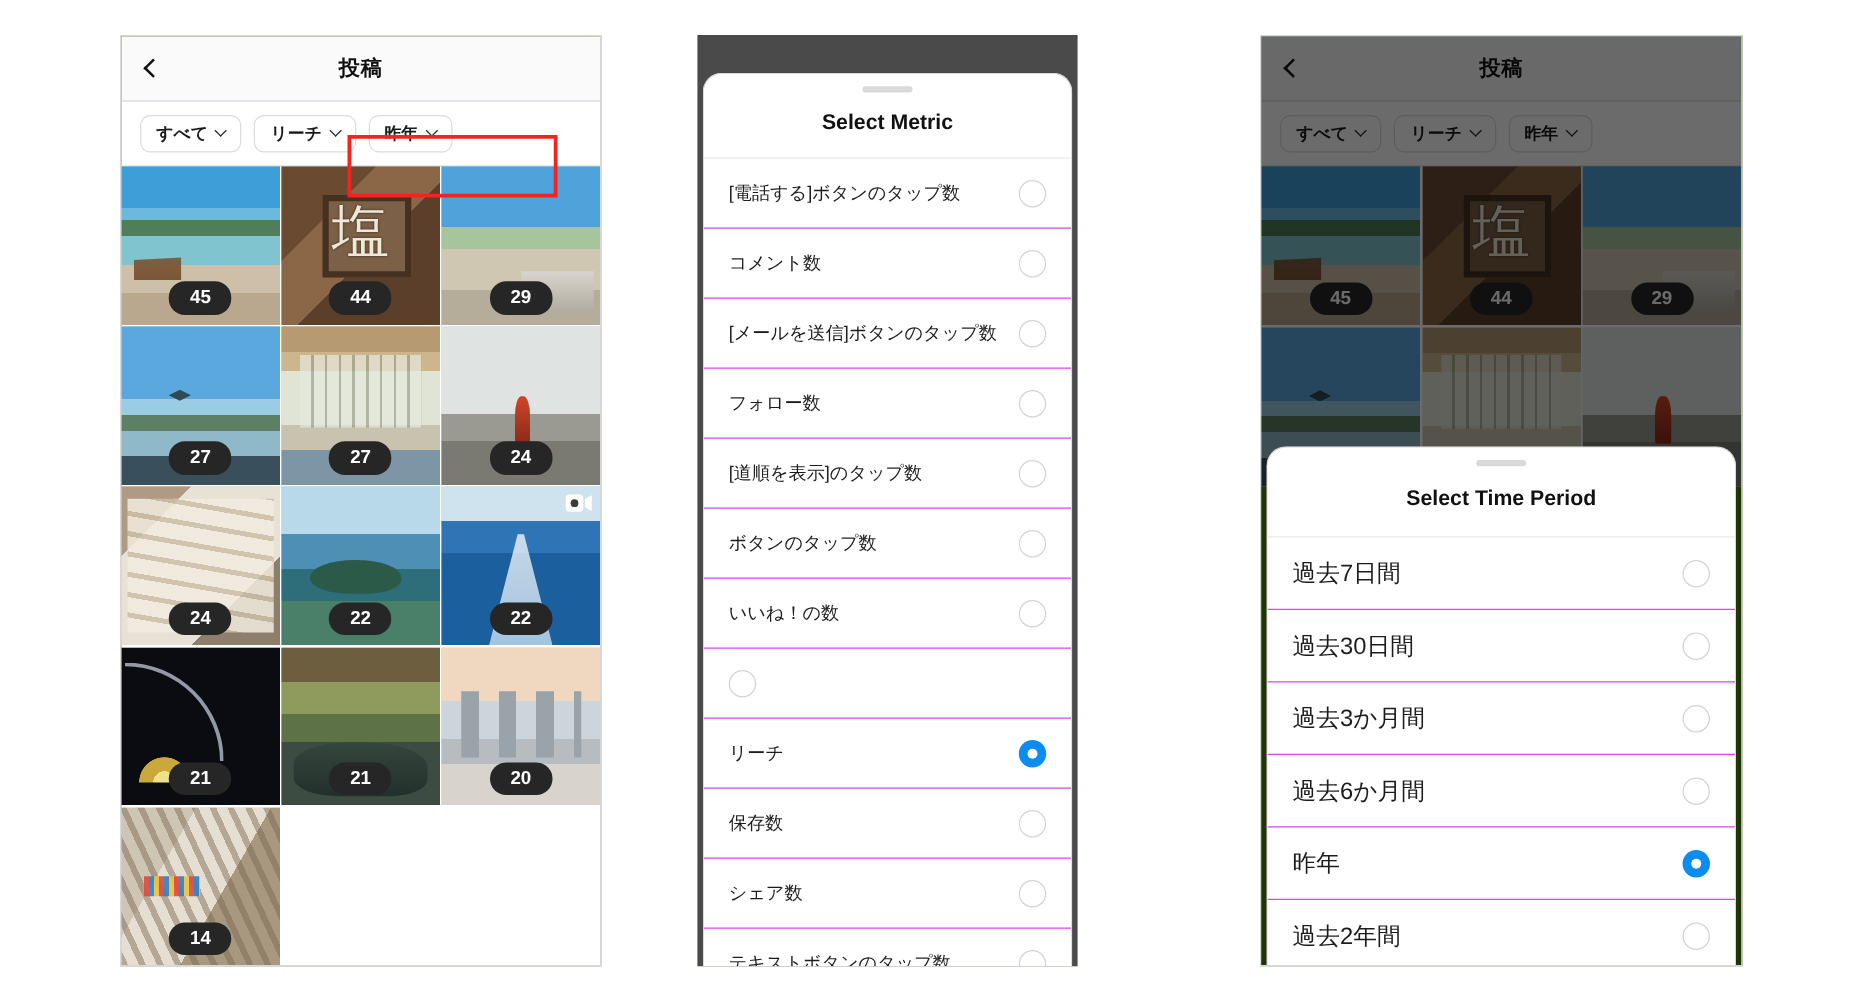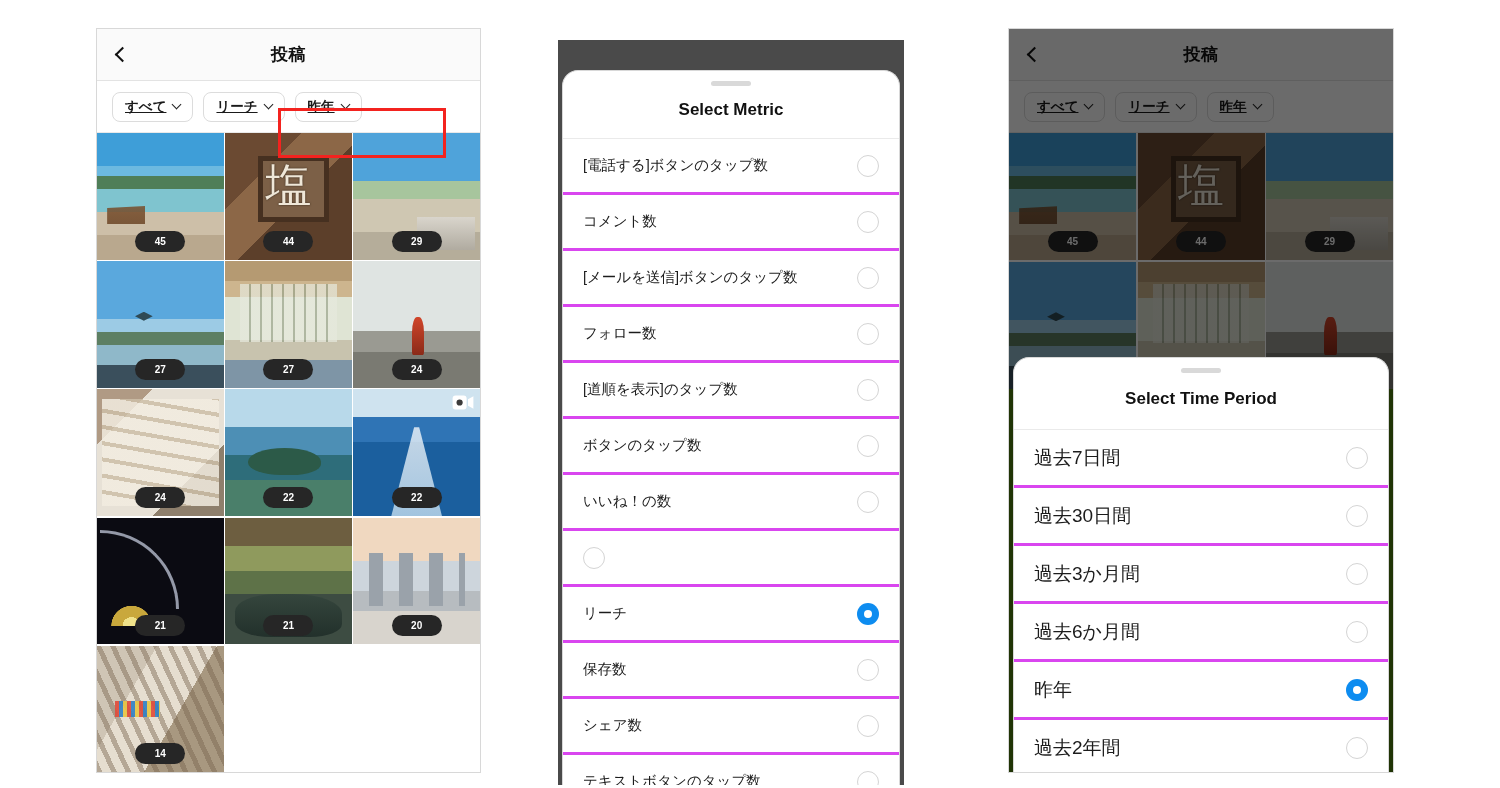--- a/index.html
+++ b/index.html
@@ -55,21 +55,20 @@
     display: flex; align-items: center;
     padding-left: 15px; gap: 10px;
   }
   .pill {
     display: inline-flex; align-items: center; gap: 7px;
     height: 30px; padding: 0 12px;
     border: 1px solid #dcdcdc; border-radius: 8px;
     background: #fff;
     font-size: 13.5px; font-weight: 700; color: #1a1a1a;
     white-space: nowrap;
-    text-decoration: underline;
   }
   .chev-down {
     width: 7px; height: 7px;
     border-right: 1.8px solid #222;
     border-bottom: 1.8px solid #222;
     transform: translateY(-2px) rotate(45deg);
   }
   .redbox {
     position: absolute;
     left: 181px; top: 79px;
@@ -96,33 +95,33 @@
   .cell .art { position: absolute; inset: 0; }
   .badge {
     position: absolute;
     left: 50%; bottom: 8px;
     transform: translateX(-50%);
     min-width: 50px;
     padding: 5px 13px;
     border-radius: 13px;
     background: #262626;
     color: #fff;
-    font-size: 10px; font-weight: 600;
+    font-size: 15px; font-weight: 600;
     text-align: center;
     line-height: 1.1;
   }
   .reel-icon {
     position: absolute; right: 6px; top: 6px;
     width: 22px; height: 15px;
     z-index: 5;
   }
   .empty-cell { background:#fff; }
 
   
-  #panel2 { left: 558px; top: 40px; width: 346px; height: 745px; border:none; }
+  #panel2 { left: 558px; top: 28px; width: 304px; height: 745px; border:none; }
   .dim-back { position:absolute; inset:0; background:#4a4a4a; }
   .sheet {
     position: absolute; left: 4px; right: 4px;
     background: #ffffff;
     border-top-left-radius: 16px;
     border-top-right-radius: 16px;
     border: 1px solid #d8d8d8;
     border-bottom: none;
     overflow: hidden;
   }
@@ -137,21 +136,21 @@
     font-size: 17px; font-weight: 700; color: #111;
     padding: 14px 0 18px;
     border-bottom: 1px solid #eaeaea;
   }
   .opt-list { }
   .opt {
     display: flex; align-items: center; justify-content: space-between;
     padding: 0 20px;
     height: 56px;
     font-size: 14.5px; color: #1c1c1c;
-    border-bottom: 3px solid #d946ef;
+    border-bottom: 1px solid #d946ef;
   }
   .opt-label { flex: 1; }
   .radio {
     flex: none;
     width: 22px; height: 22px; border-radius: 50%;
     border: 1.6px solid #d4d4d4;
     background: #fff;
   }
   .radio.on {
     border: none;

